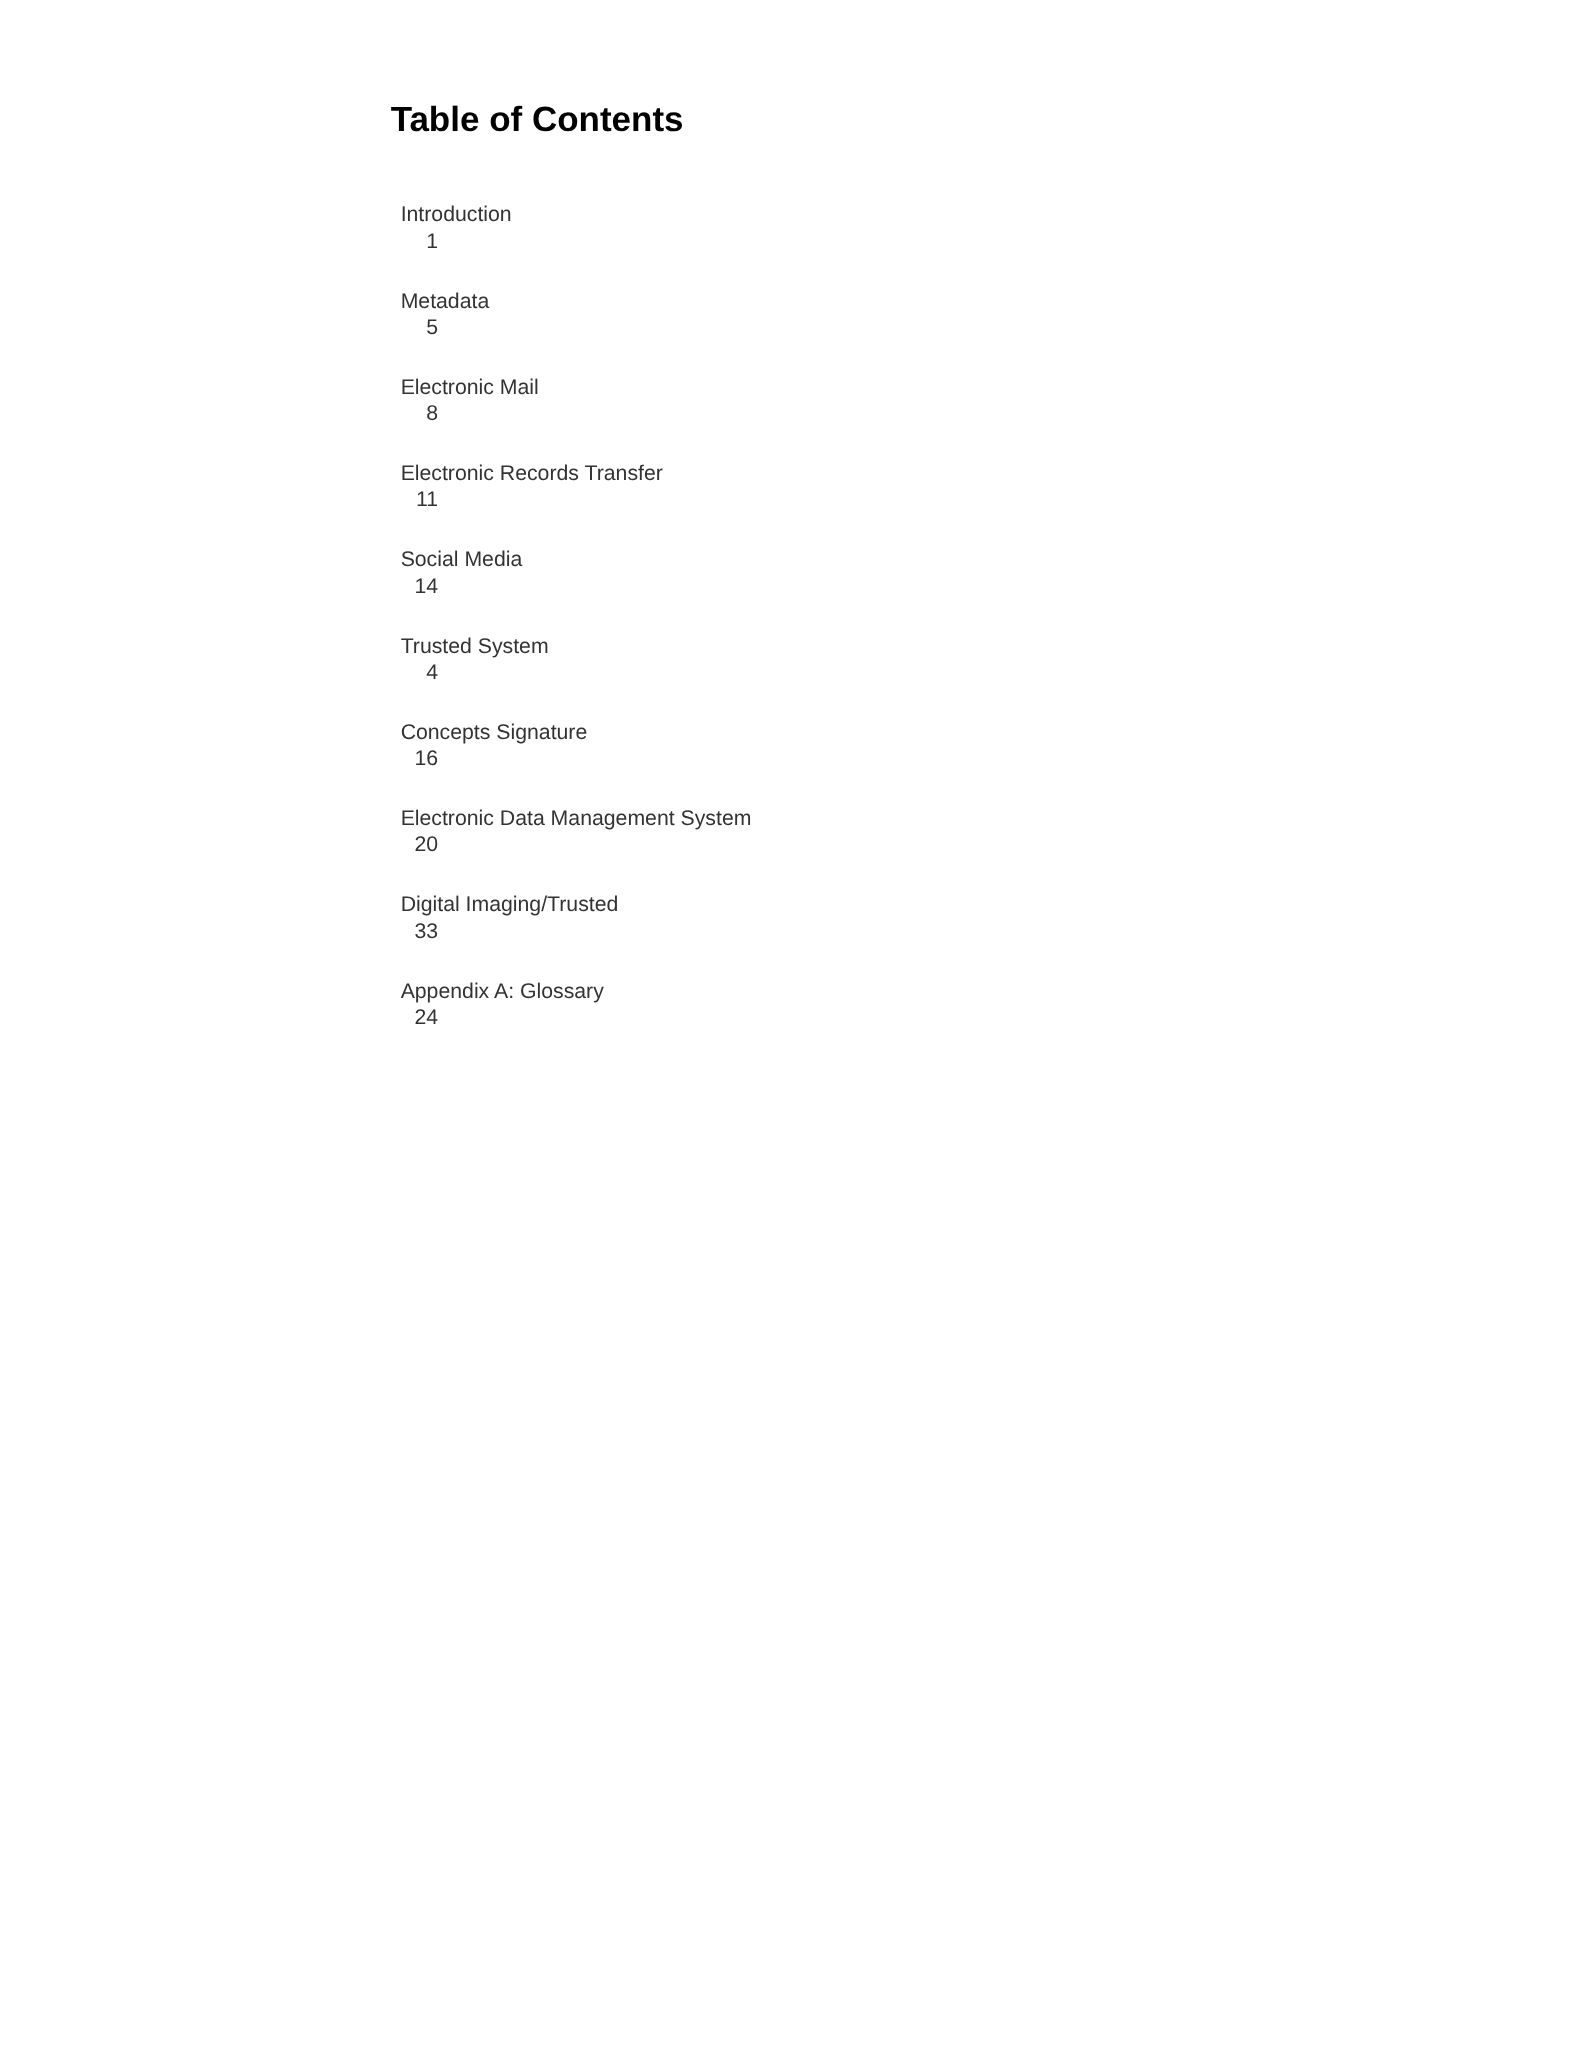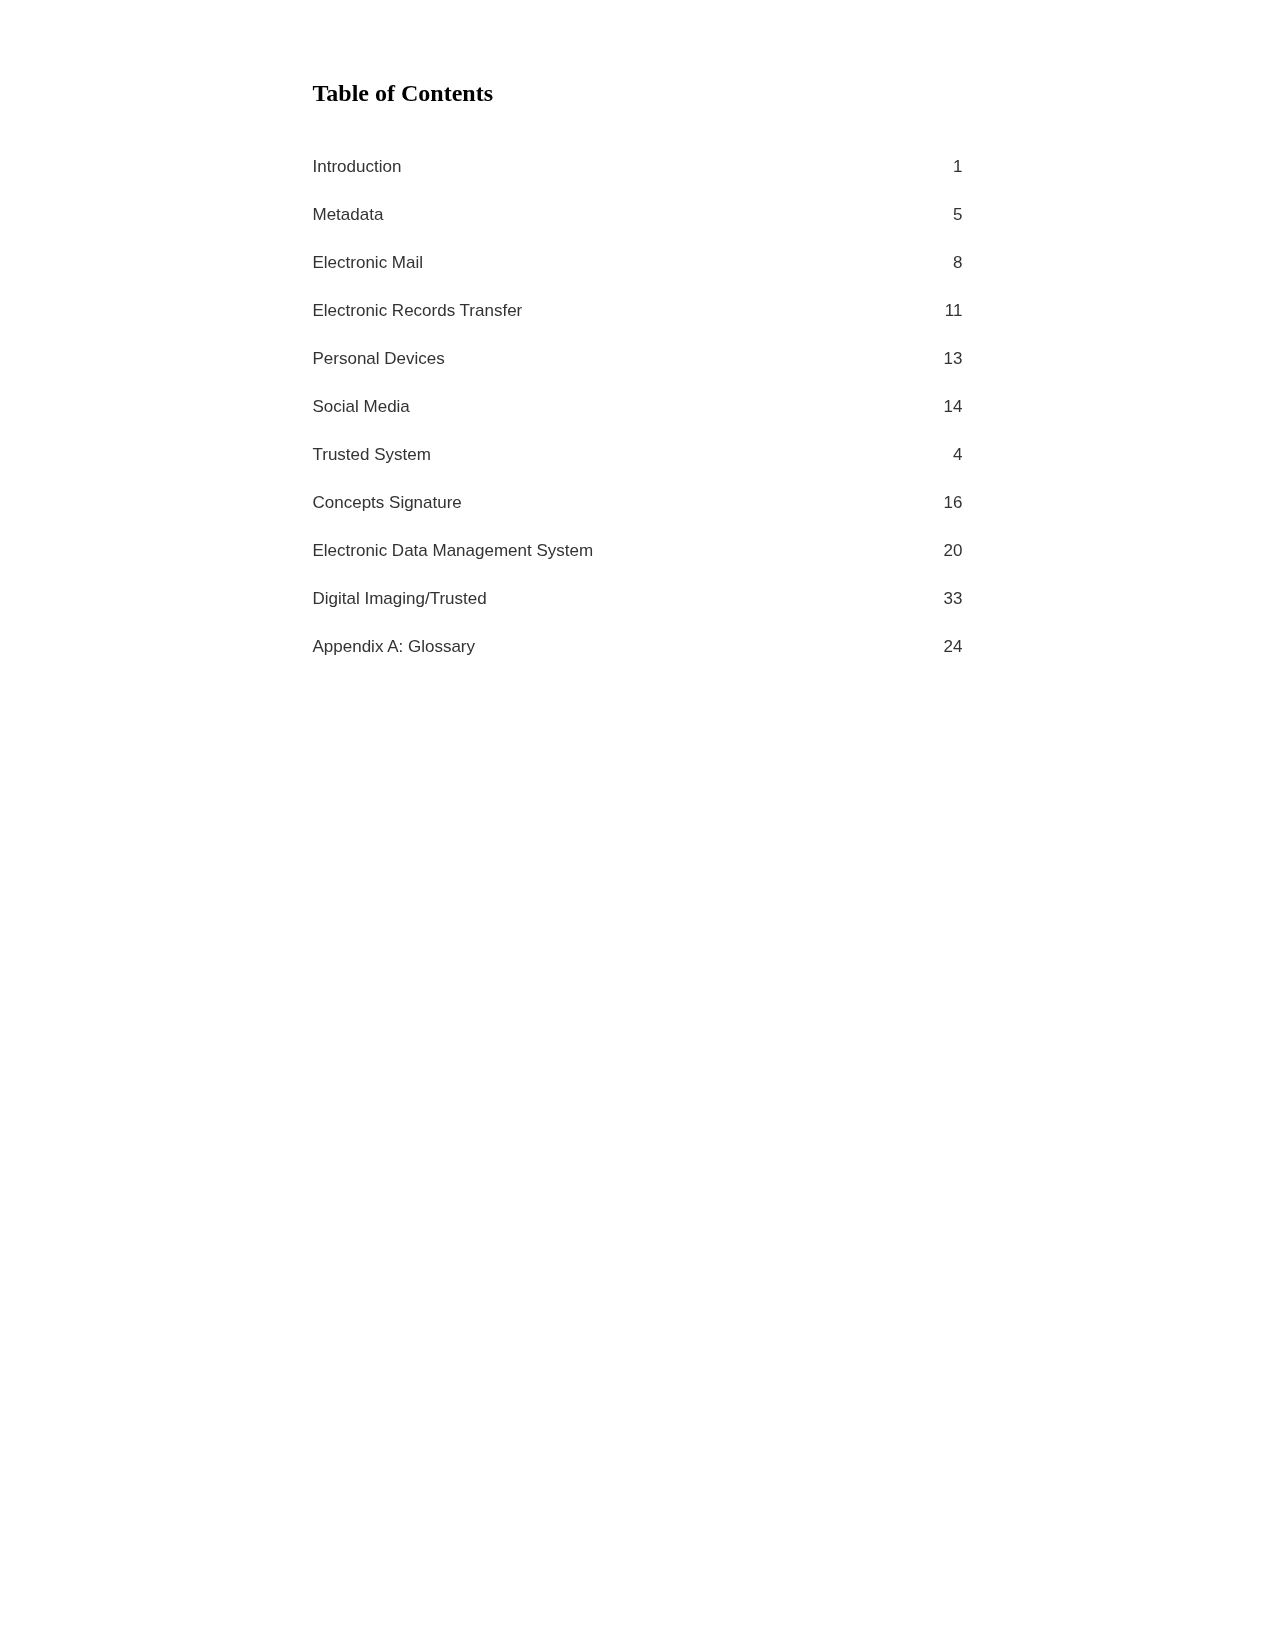--- a/index.html
+++ b/index.html
@@ -17,33 +17,34 @@
       justify-content: center;
     }
 
     .page {
       width: 850px;
       padding: 80px 100px;
       background: #ffffff;
     }
 
     .toc-title {
-      font-size: 24px;
+      font-size: 28px;
       font-weight: 900;
       color: #000000;
       margin-bottom: 36px;
-      font-family: Liberation Serif, serif;
+      font-family: Liberation Sans, sans-serif;
     }
 
     .toc-row {
       display: flex;
       justify-content: space-between;
       align-items: baseline;
       padding: 14px 0;
       border-bottom: none;
+      flex-direction: column;
     }
 
     .toc-entry {
       font-size: 17px;
       color: #333333;
       font-family: 'Arial', 'Helvetica', sans-serif;
       font-weight: 400;
     }
 
     .toc-page {
@@ -84,25 +85,20 @@
         <span class="toc-entry">Electronic Mail</span>
         <span class="toc-dots"></span>
         <span class="toc-page">8</span>
       </div>
       <div class="toc-row">
         <span class="toc-entry">Electronic Records Transfer</span>
         <span class="toc-dots"></span>
         <span class="toc-page">11</span>
       </div>
       <div class="toc-row">
-        <span class="toc-entry">Personal Devices</span>
-        <span class="toc-dots"></span>
-        <span class="toc-page">13</span>
-      </div>
-      <div class="toc-row">
         <span class="toc-entry">Social Media</span>
         <span class="toc-dots"></span>
         <span class="toc-page">14</span>
       </div>
       <div class="toc-row">
         <span class="toc-entry">Trusted System</span>
         <span class="toc-dots"></span>
         <span class="toc-page">4</span>
       </div>
       <div class="toc-row">

